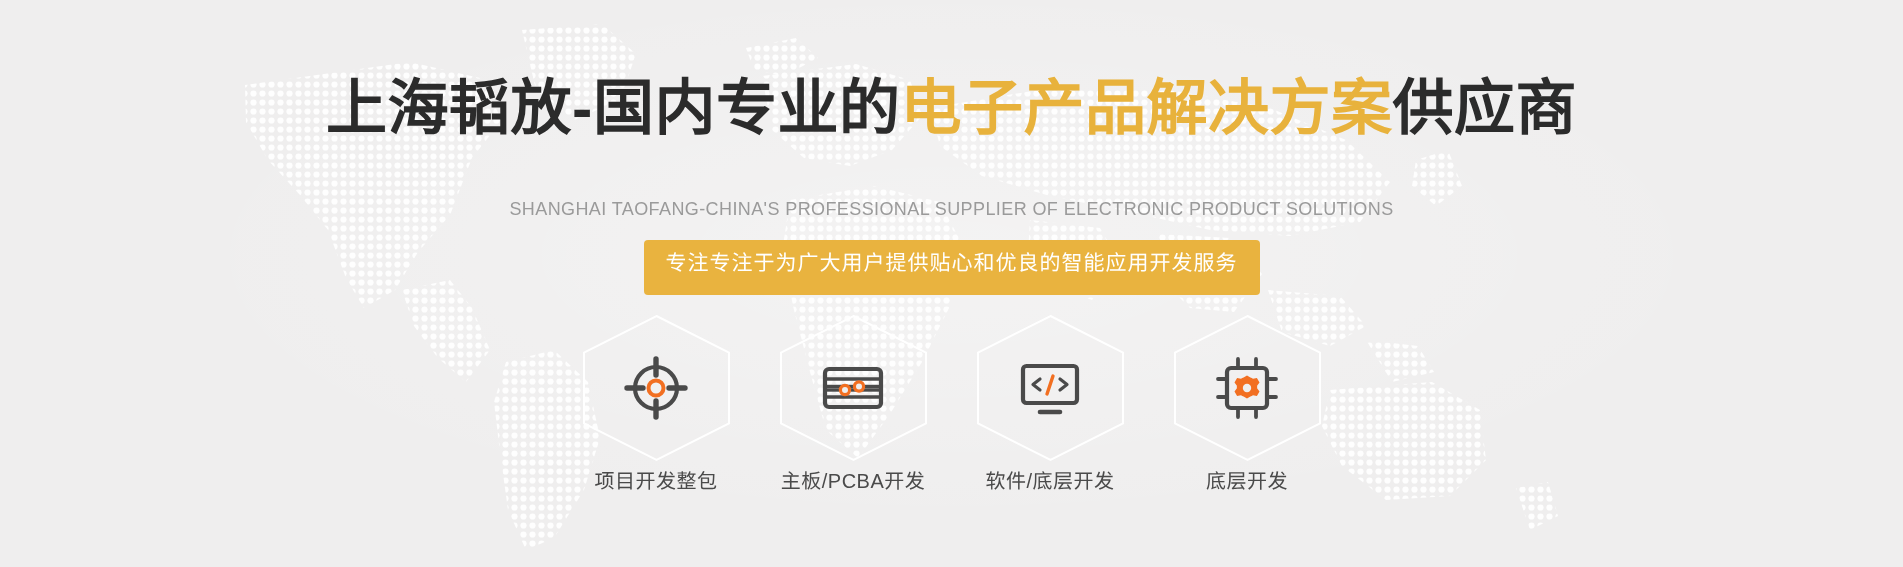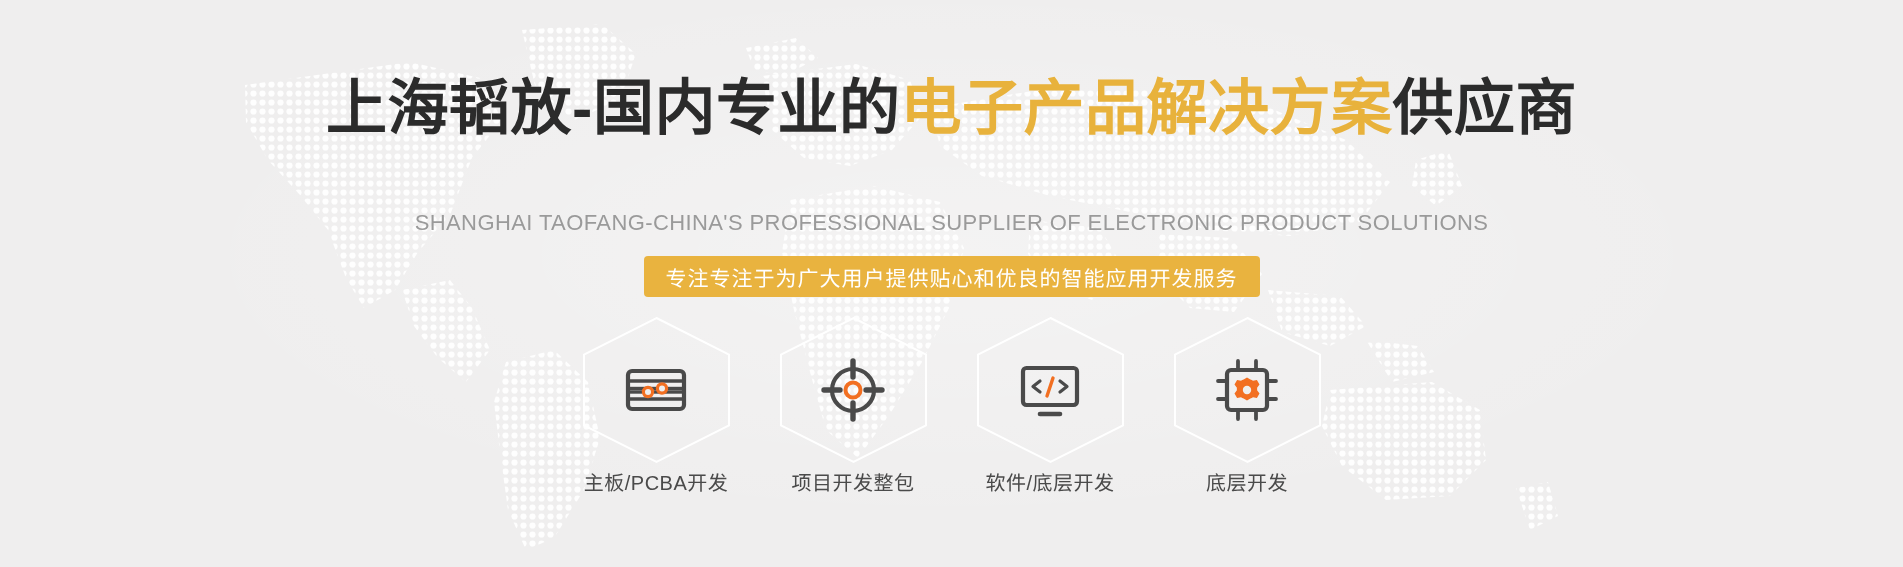--- a/index.html
+++ b/index.html
@@ -62,37 +62,37 @@
     font-size: 61px;
     line-height: 1;
     font-weight: 700;
     letter-spacing: 0.5px;
     white-space: nowrap;
     color: #2b2b2b;
   }
   .headline .hl-accent { color: #e8b23c; }
 
   .subhead {
-    margin-top: 32px;
-    font-size: 22px;
+    margin-top: 20px;
+    font-size: 18px;
     line-height: 1;
     letter-spacing: 0.4px;
     color: #9a9a9a;
     white-space: nowrap;
     font-weight: 400;
   }
 
   .tagline {
     margin-top: 22px;
     background: #e9b33f;
     color: #ffffff;
     font-size: 21px;
     line-height: 1;
     letter-spacing: 1px;
-    padding: 12px 22px 8px;
+    padding: 12px 22px 22px;
     border-radius: 4px;
     white-space: nowrap;
   }
 
   
   .services {
     margin-top: 18px;
     display: flex;
     align-items: flex-start;
     justify-content: center;
@@ -198,52 +198,52 @@
 
     <div class="services">
 
       <div class="service">
         <div class="hex-wrap">
           <svg class="hex-outline" viewBox="0 0 157 150" aria-hidden="true">
             <polygon points="78.5,3 151,39.5 151,110.5 78.5,147 6,110.5 6,39.5"></polygon>
           </svg>
           <span class="svc-icon">
             <svg viewBox="0 0 72 72">
+              <circle cx="36" cy="36" r="21" fill="none" stroke="#4a4a4a" stroke-width="4.2"></circle>
+              <line x1="36" y1="7" x2="36" y2="23" stroke="#4a4a4a" stroke-width="5.4" stroke-linecap="round"></line>
+              <line x1="36" y1="49" x2="36" y2="65" stroke="#4a4a4a" stroke-width="5.4" stroke-linecap="round"></line>
+              <line x1="7" y1="36" x2="23" y2="36" stroke="#4a4a4a" stroke-width="5.4" stroke-linecap="round"></line>
+              <line x1="49" y1="36" x2="65" y2="36" stroke="#4a4a4a" stroke-width="5.4" stroke-linecap="round"></line>
+              <circle cx="36" cy="36" r="7.5" fill="none" stroke="#f26f21" stroke-width="4"></circle>
+            </svg>
+          </span>
+        </div>
+        <div class="svc-label">项目开发整包</div>
+      </div>
+
+      <div class="service">
+        <div class="hex-wrap">
+          <svg class="hex-outline" viewBox="0 0 157 150" aria-hidden="true">
+            <polygon points="78.5,3 151,39.5 151,110.5 78.5,147 6,110.5 6,39.5"></polygon>
+          </svg>
+          <span class="svc-icon">
+            <svg viewBox="0 0 72 72">
               <rect x="8" y="17" width="56" height="38" rx="4" fill="none" stroke="#4a4a4a" stroke-width="4.2"></rect>
               <line x1="8" y1="27" x2="64" y2="27" stroke="#4a4a4a" stroke-width="3.4"></line>
               <line x1="8" y1="45" x2="64" y2="45" stroke="#4a4a4a" stroke-width="3.4"></line>
               <line x1="10" y1="34.5" x2="36" y2="34.5" stroke="#4a4a4a" stroke-width="3.4"></line>
               <line x1="48" y1="34.5" x2="64" y2="34.5" stroke="#4a4a4a" stroke-width="3.4"></line>
               <line x1="10" y1="38" x2="22" y2="38" stroke="#4a4a4a" stroke-width="3.4"></line>
               <line x1="34" y1="38" x2="64" y2="38" stroke="#4a4a4a" stroke-width="3.4"></line>
               <circle cx="42" cy="34.5" r="4.6" fill="#efeeee" stroke="#f26f21" stroke-width="3.2"></circle>
               <circle cx="28" cy="38" r="4.6" fill="#efeeee" stroke="#f26f21" stroke-width="3.2"></circle>
             </svg>
           </span>
         </div>
         <div class="svc-label">主板/PCBA开发</div>
-      </div>
-
-      <div class="service">
-        <div class="hex-wrap">
-          <svg class="hex-outline" viewBox="0 0 157 150" aria-hidden="true">
-            <polygon points="78.5,3 151,39.5 151,110.5 78.5,147 6,110.5 6,39.5"></polygon>
-          </svg>
-          <span class="svc-icon">
-            <svg viewBox="0 0 72 72">
-              <circle cx="36" cy="36" r="21" fill="none" stroke="#4a4a4a" stroke-width="4.2"></circle>
-              <line x1="36" y1="7" x2="36" y2="23" stroke="#4a4a4a" stroke-width="5.4" stroke-linecap="round"></line>
-              <line x1="36" y1="49" x2="36" y2="65" stroke="#4a4a4a" stroke-width="5.4" stroke-linecap="round"></line>
-              <line x1="7" y1="36" x2="23" y2="36" stroke="#4a4a4a" stroke-width="5.4" stroke-linecap="round"></line>
-              <line x1="49" y1="36" x2="65" y2="36" stroke="#4a4a4a" stroke-width="5.4" stroke-linecap="round"></line>
-              <circle cx="36" cy="36" r="7.5" fill="none" stroke="#f26f21" stroke-width="4"></circle>
-            </svg>
-          </span>
-        </div>
-        <div class="svc-label">项目开发整包</div>
       </div>
 
       <div class="service">
         <div class="hex-wrap">
           <svg class="hex-outline" viewBox="0 0 157 150" aria-hidden="true">
             <polygon points="78.5,3 151,39.5 151,110.5 78.5,147 6,110.5 6,39.5"></polygon>
           </svg>
           <span class="svc-icon">
             <svg viewBox="0 0 72 72">
               <rect x="9" y="14" width="54" height="37" rx="3.5" fill="none" stroke="#4a4a4a" stroke-width="4.2"></rect>

